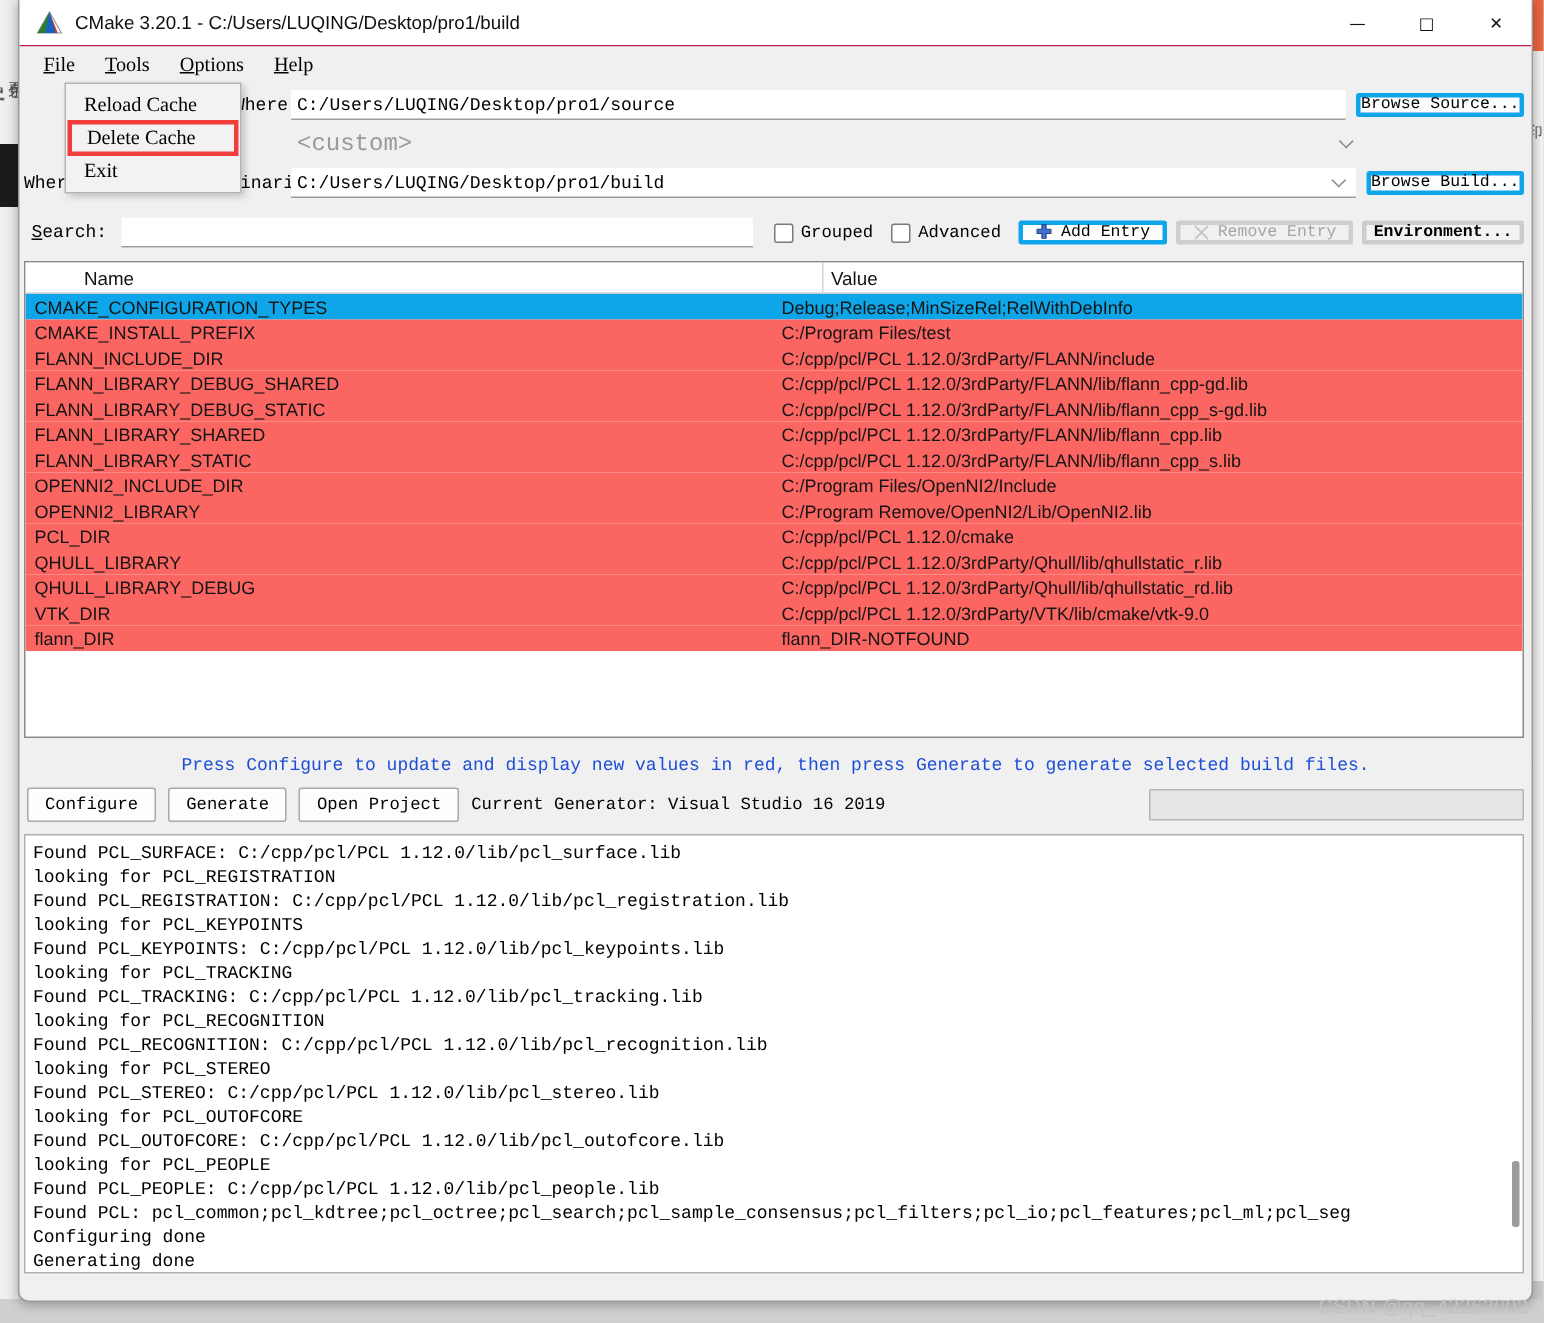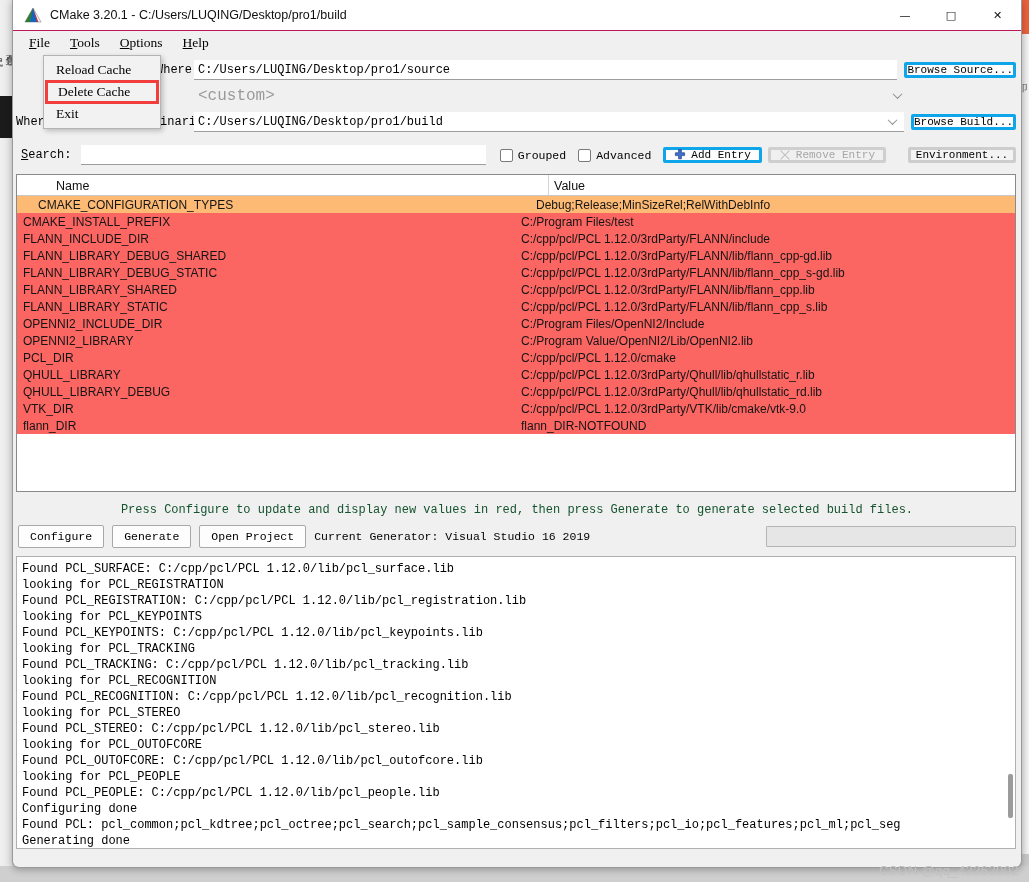--- a/index.html
+++ b/index.html
@@ -359,21 +359,21 @@
     overflow: hidden;
   }
   .ccell.name-col { width: 498px; flex: 0 0 auto; }
   .ccell.value-col { flex: 1 1 auto; }
 
   
   #hint-text {
     text-align: center;
     font-family: "Liberation Mono", monospace;
     font-size: 12px;
-    color: #14532d;
+    color: #1d4ed8;
     margin-top: 11px;
   }
 
   
   #action-row {
     display: flex;
     align-items: center;
     margin-top: 8px;
     padding: 0 5px 0 5px;
   }
@@ -560,32 +560,32 @@
 
       <div class="btn btn-icon disabled" style="margin-left:0;margin-right:6px;">
         <span class="gi">
           <svg width="12" height="12" viewBox="0 0 12 12">
             <path d="M2 1.2 L6 5.2 L10 1.2 L10.8 2 L6.8 6 L10.8 10 L10 10.8 L6 6.8 L2 10.8 L1.2 10 L5.2 6 L1.2 2 Z" fill="#c2c2c2"></path>
           </svg>
         </span>
         <span>Remove Entry</span>
       </div>
 
-      <div class="btn flatbtn" style="margin-left:16px;min-width:108px;">
+      <div class="btn flatbtn" style="margin-left:0;min-width:108px;font-weight:bold;">
         <span>Environment...</span>
       </div>
     </div>
 
     <div id="cache-table">
       <div id="cache-header">
         <div class="hcell name-col">Name</div>
         <div class="hcell value-col">Value</div>
       </div>
       <div id="cache-rows">
-          <div class="crow" style="background: #fdba74; padding-left: 15px;">
+          <div class="crow" style="background: #0ea5e9;">
             <div class="ccell name-col">CMAKE_CONFIGURATION_TYPES</div>
             <div class="ccell value-col">Debug;Release;MinSizeRel;RelWithDebInfo</div>
           </div>
           <div class="crow" style="background: rgb(251, 101, 98);">
             <div class="ccell name-col">CMAKE_INSTALL_PREFIX</div>
             <div class="ccell value-col">C:/Program Files/test</div>
           </div>
           <div class="crow" style="background: rgb(251, 101, 98);">
             <div class="ccell name-col">FLANN_INCLUDE_DIR</div>
             <div class="ccell value-col">C:/cpp/pcl/PCL 1.12.0/3rdParty/FLANN/include</div>
@@ -605,21 +605,21 @@
           <div class="crow" style="background: rgb(251, 101, 98);">
             <div class="ccell name-col">FLANN_LIBRARY_STATIC</div>
             <div class="ccell value-col">C:/cpp/pcl/PCL 1.12.0/3rdParty/FLANN/lib/flann_cpp_s.lib</div>
           </div>
           <div class="crow" style="background: rgb(251, 101, 98);">
             <div class="ccell name-col">OPENNI2_INCLUDE_DIR</div>
             <div class="ccell value-col">C:/Program Files/OpenNI2/Include</div>
           </div>
           <div class="crow" style="background: rgb(251, 101, 98);">
             <div class="ccell name-col">OPENNI2_LIBRARY</div>
-            <div class="ccell value-col">C:/Program Value/OpenNI2/Lib/OpenNI2.lib</div>
+            <div class="ccell value-col">C:/Program Remove/OpenNI2/Lib/OpenNI2.lib</div>
           </div>
           <div class="crow" style="background: rgb(251, 101, 98);">
             <div class="ccell name-col">PCL_DIR</div>
             <div class="ccell value-col">C:/cpp/pcl/PCL 1.12.0/cmake</div>
           </div>
           <div class="crow" style="background: rgb(251, 101, 98);">
             <div class="ccell name-col">QHULL_LIBRARY</div>
             <div class="ccell value-col">C:/cpp/pcl/PCL 1.12.0/3rdParty/Qhull/lib/qhullstatic_r.lib</div>
           </div>
           <div class="crow" style="background: rgb(251, 101, 98);">
@@ -663,22 +663,22 @@
           <div class="log-line">looking for PCL_TRACKING</div>
           <div class="log-line">Found PCL_TRACKING: C:/cpp/pcl/PCL 1.12.0/lib/pcl_tracking.lib</div>
           <div class="log-line">looking for PCL_RECOGNITION</div>
           <div class="log-line">Found PCL_RECOGNITION: C:/cpp/pcl/PCL 1.12.0/lib/pcl_recognition.lib</div>
           <div class="log-line">looking for PCL_STEREO</div>
           <div class="log-line">Found PCL_STEREO: C:/cpp/pcl/PCL 1.12.0/lib/pcl_stereo.lib</div>
           <div class="log-line">looking for PCL_OUTOFCORE</div>
           <div class="log-line">Found PCL_OUTOFCORE: C:/cpp/pcl/PCL 1.12.0/lib/pcl_outofcore.lib</div>
           <div class="log-line">looking for PCL_PEOPLE</div>
           <div class="log-line">Found PCL_PEOPLE: C:/cpp/pcl/PCL 1.12.0/lib/pcl_people.lib</div>
+          <div class="log-line">Found PCL: pcl_common;pcl_kdtree;pcl_octree;pcl_search;pcl_sample_consensus;pcl_filters;pcl_io;pcl_features;pcl_ml;pcl_seg</div>
           <div class="log-line">Configuring done</div>
-          <div class="log-line">Found PCL: pcl_common;pcl_kdtree;pcl_octree;pcl_search;pcl_sample_consensus;pcl_filters;pcl_io;pcl_features;pcl_ml;pcl_seg</div>
           <div class="log-line">Generating done</div>
         </div>
       <div id="log-hscroll"></div>
     </div>
 
   </div>
 </div>
 
 <div id="watermark">CSDN @qq_42262002</div>
 

